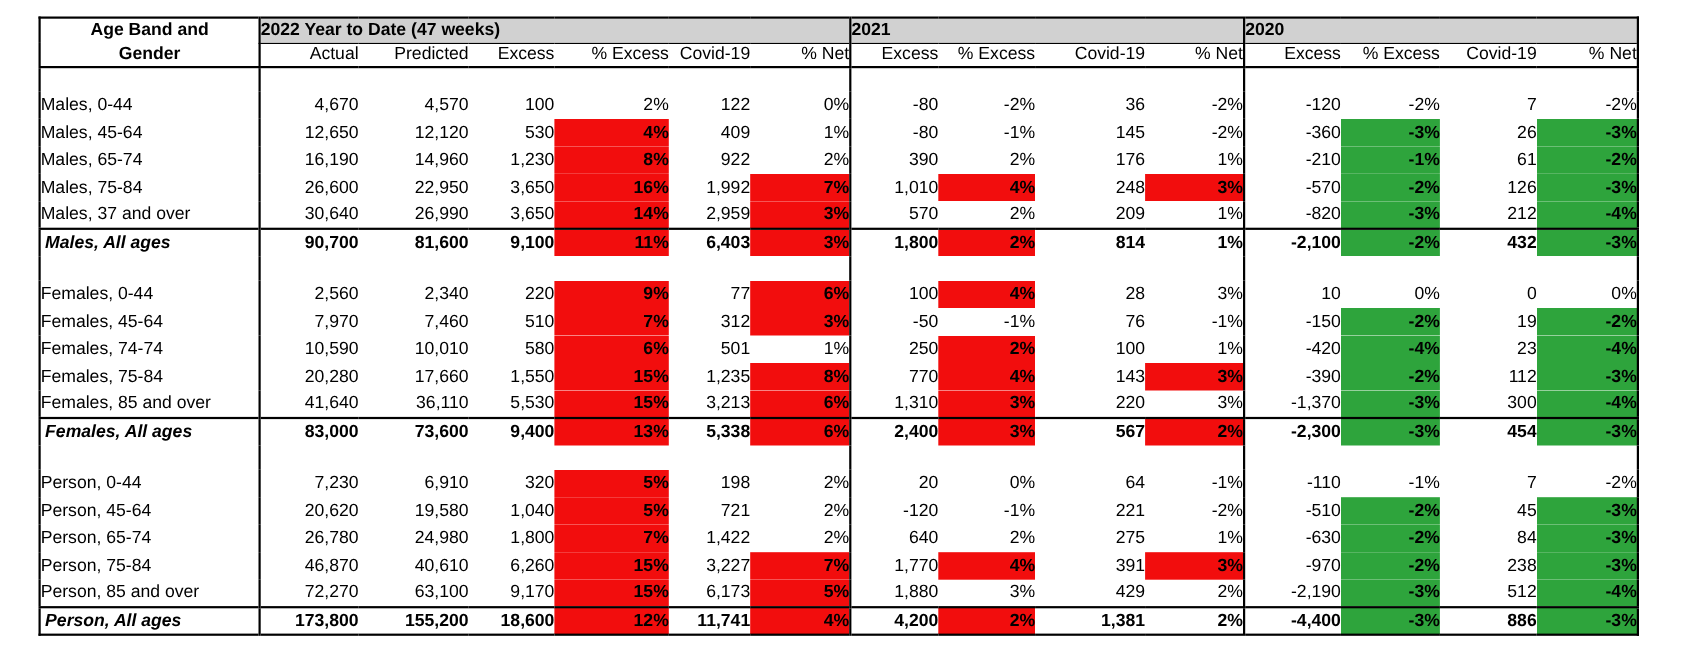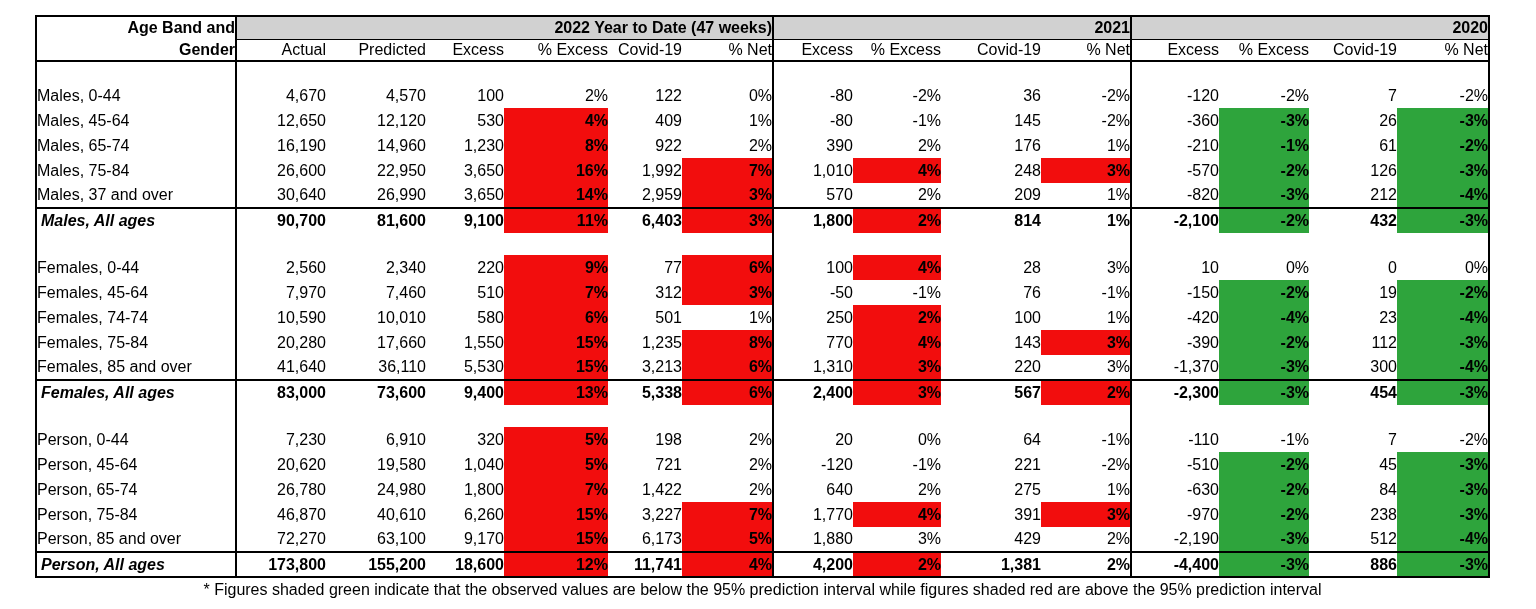--- a/index.html
+++ b/index.html
@@ -24,35 +24,35 @@
   table.report td{
     font-size:16px;
     white-space:nowrap;
     overflow:hidden;
     padding:0;
     vertical-align:middle;
   }
   
   td.corner{
     vertical-align:top;
-    text-align:right;
+    text-align:center;
     font-weight:bold;
     font-size:16.5px;
     line-height:1.32;
     padding:1px 4px;
     background:#fff;
     border-right:2px solid var(--border);
     border-bottom:2.5px solid var(--border);
   }
   tr.yearband-row{height:23px;}
   td.yearband{
     background:var(--gray);
     font-weight:bold;
     font-size:16.5px;
-    text-align:right;
+    text-align:left;
     border-bottom:1px solid var(--border);
   }
   tr.colhead-row{height:22px;}
   td.colhead{
     font-weight:normal;
     font-size:16px;
     text-align:right;
     border-bottom:2.5px solid var(--border);
   }
   
@@ -476,14 +476,13 @@
           <td class="num c8 r">2%</td>
           <td class="num c9">1,381</td>
           <td class="num c10">2%</td>
           <td class="num c11 sepL">-4,400</td>
           <td class="num c12 g">-3%</td>
           <td class="num c13">886</td>
           <td class="num c14 g">-3%</td>
         </tr>
       </tbody>
   </table>
-  <div class="footnote">* Figures shaded green indicate that the observed values are below the 95% prediction interval while figures shaded red are above the 95% prediction interval</div>
 </div>
 
 </body></html>

